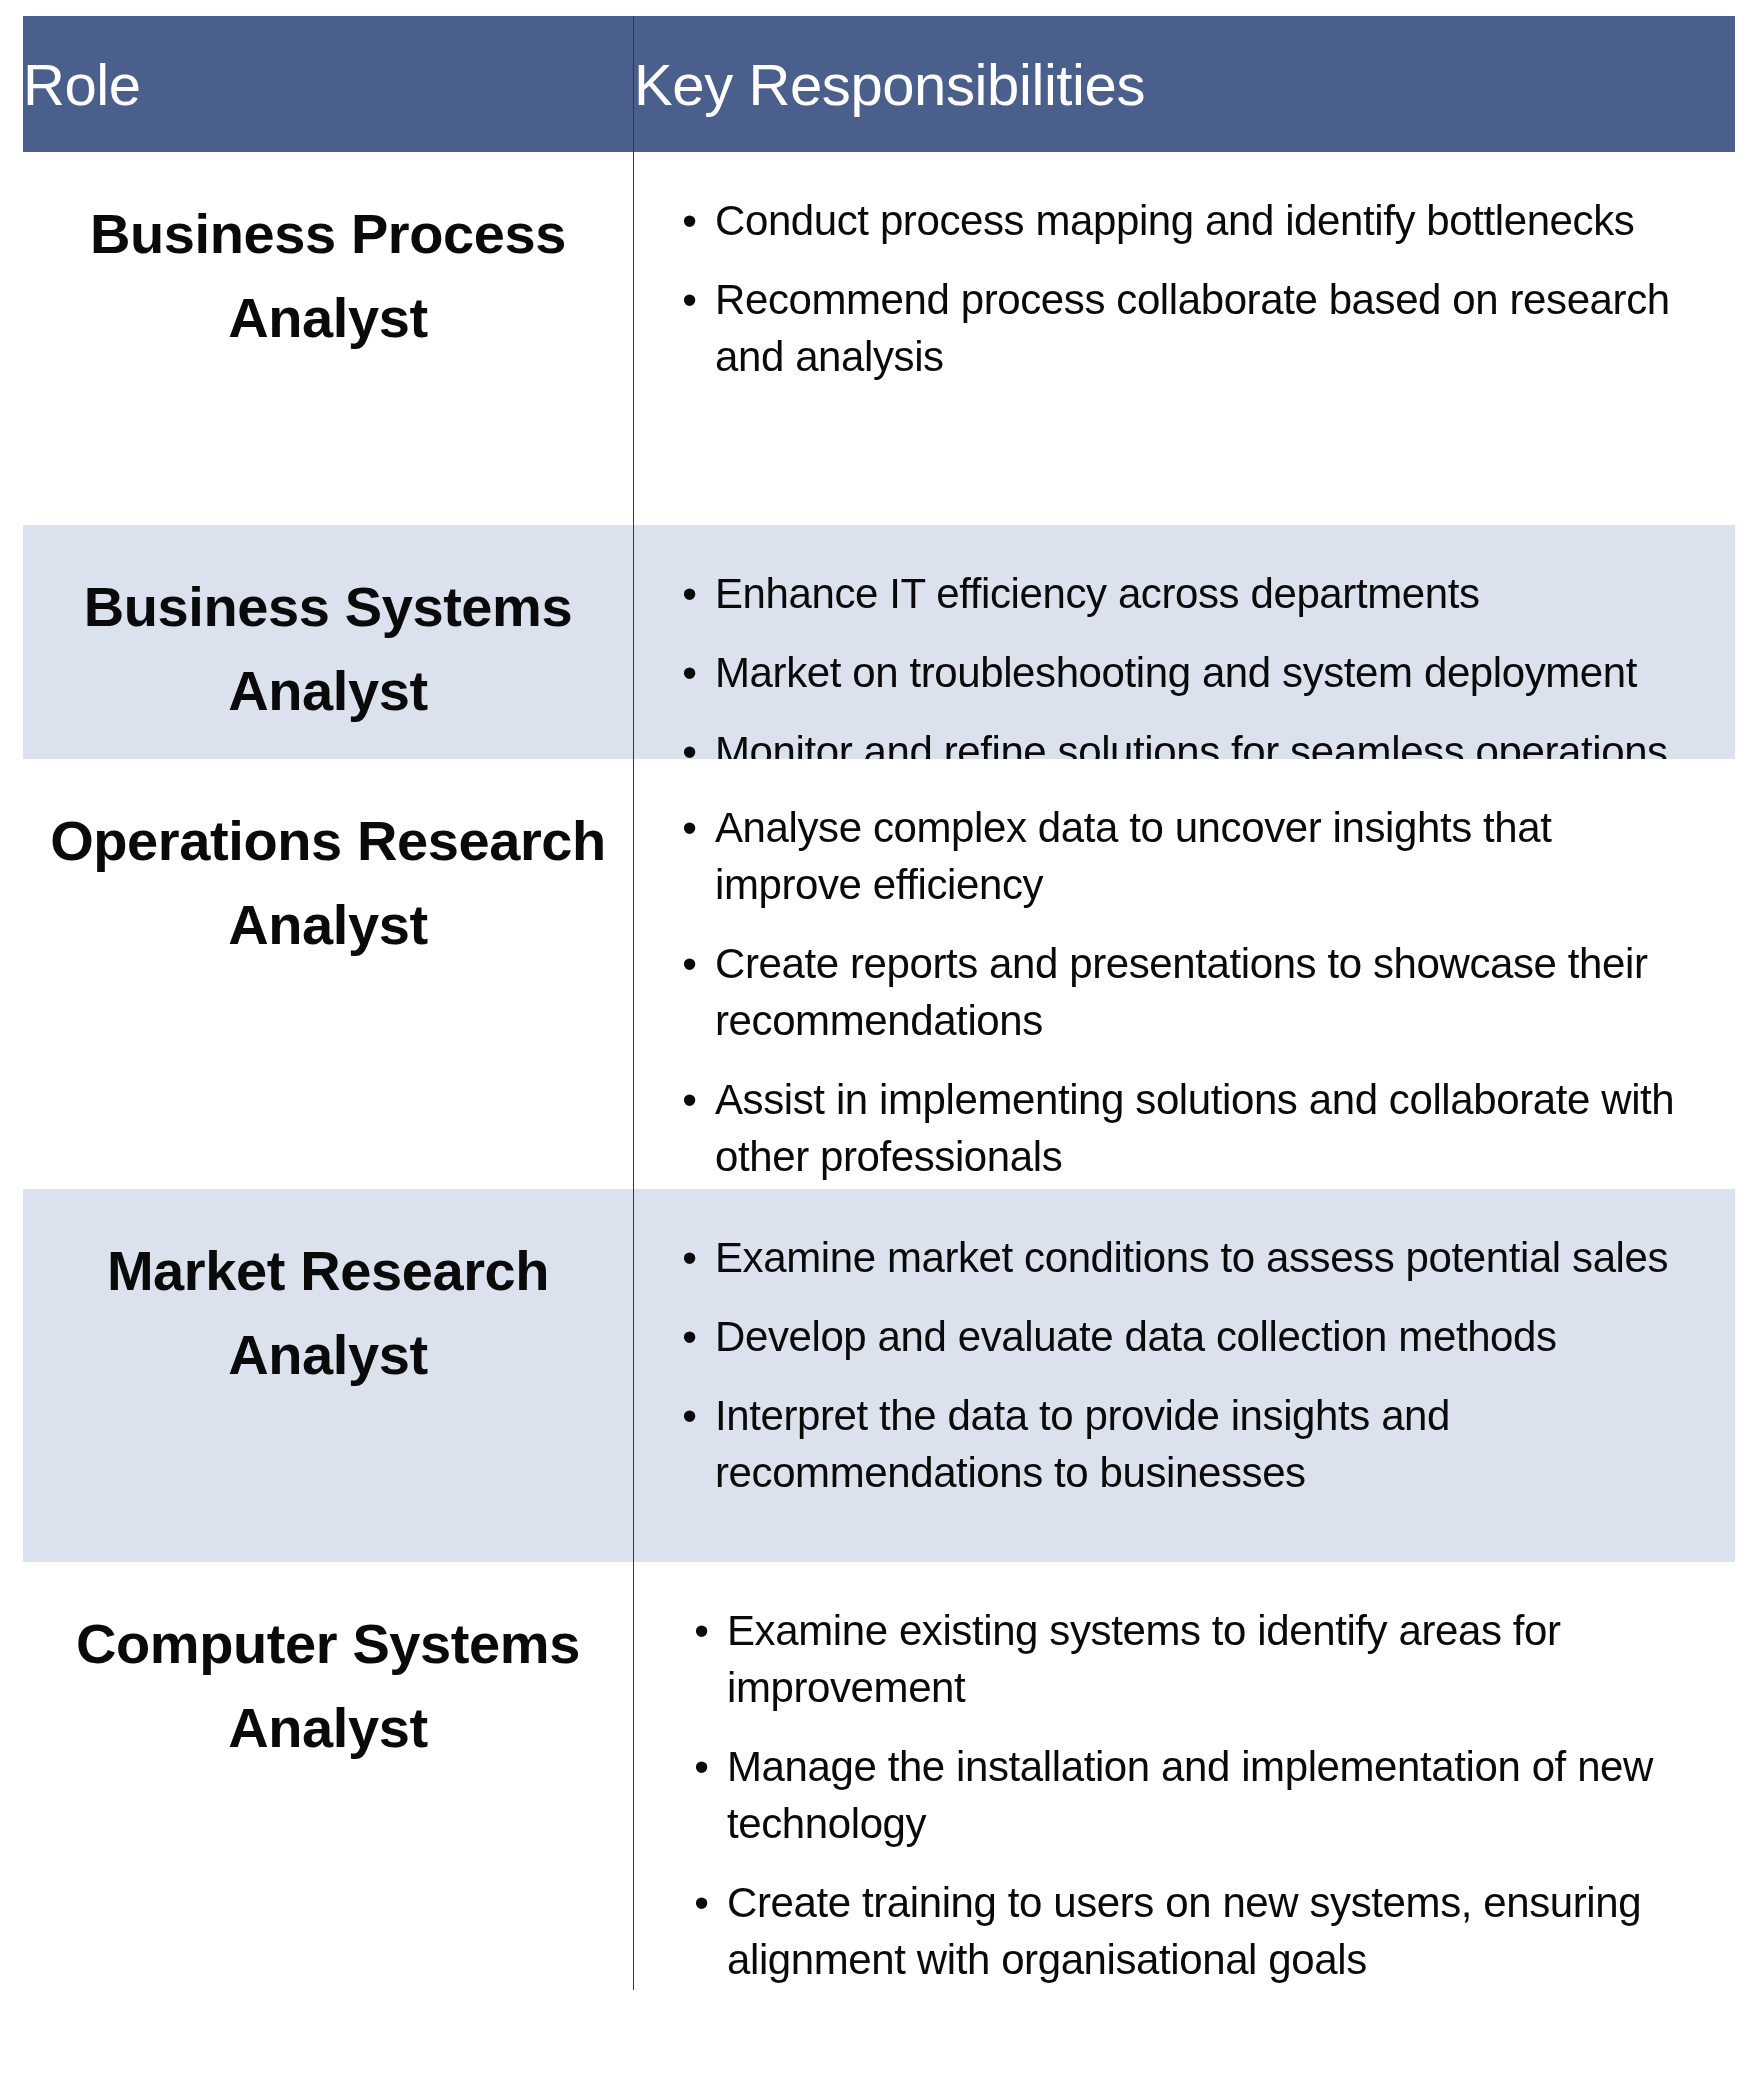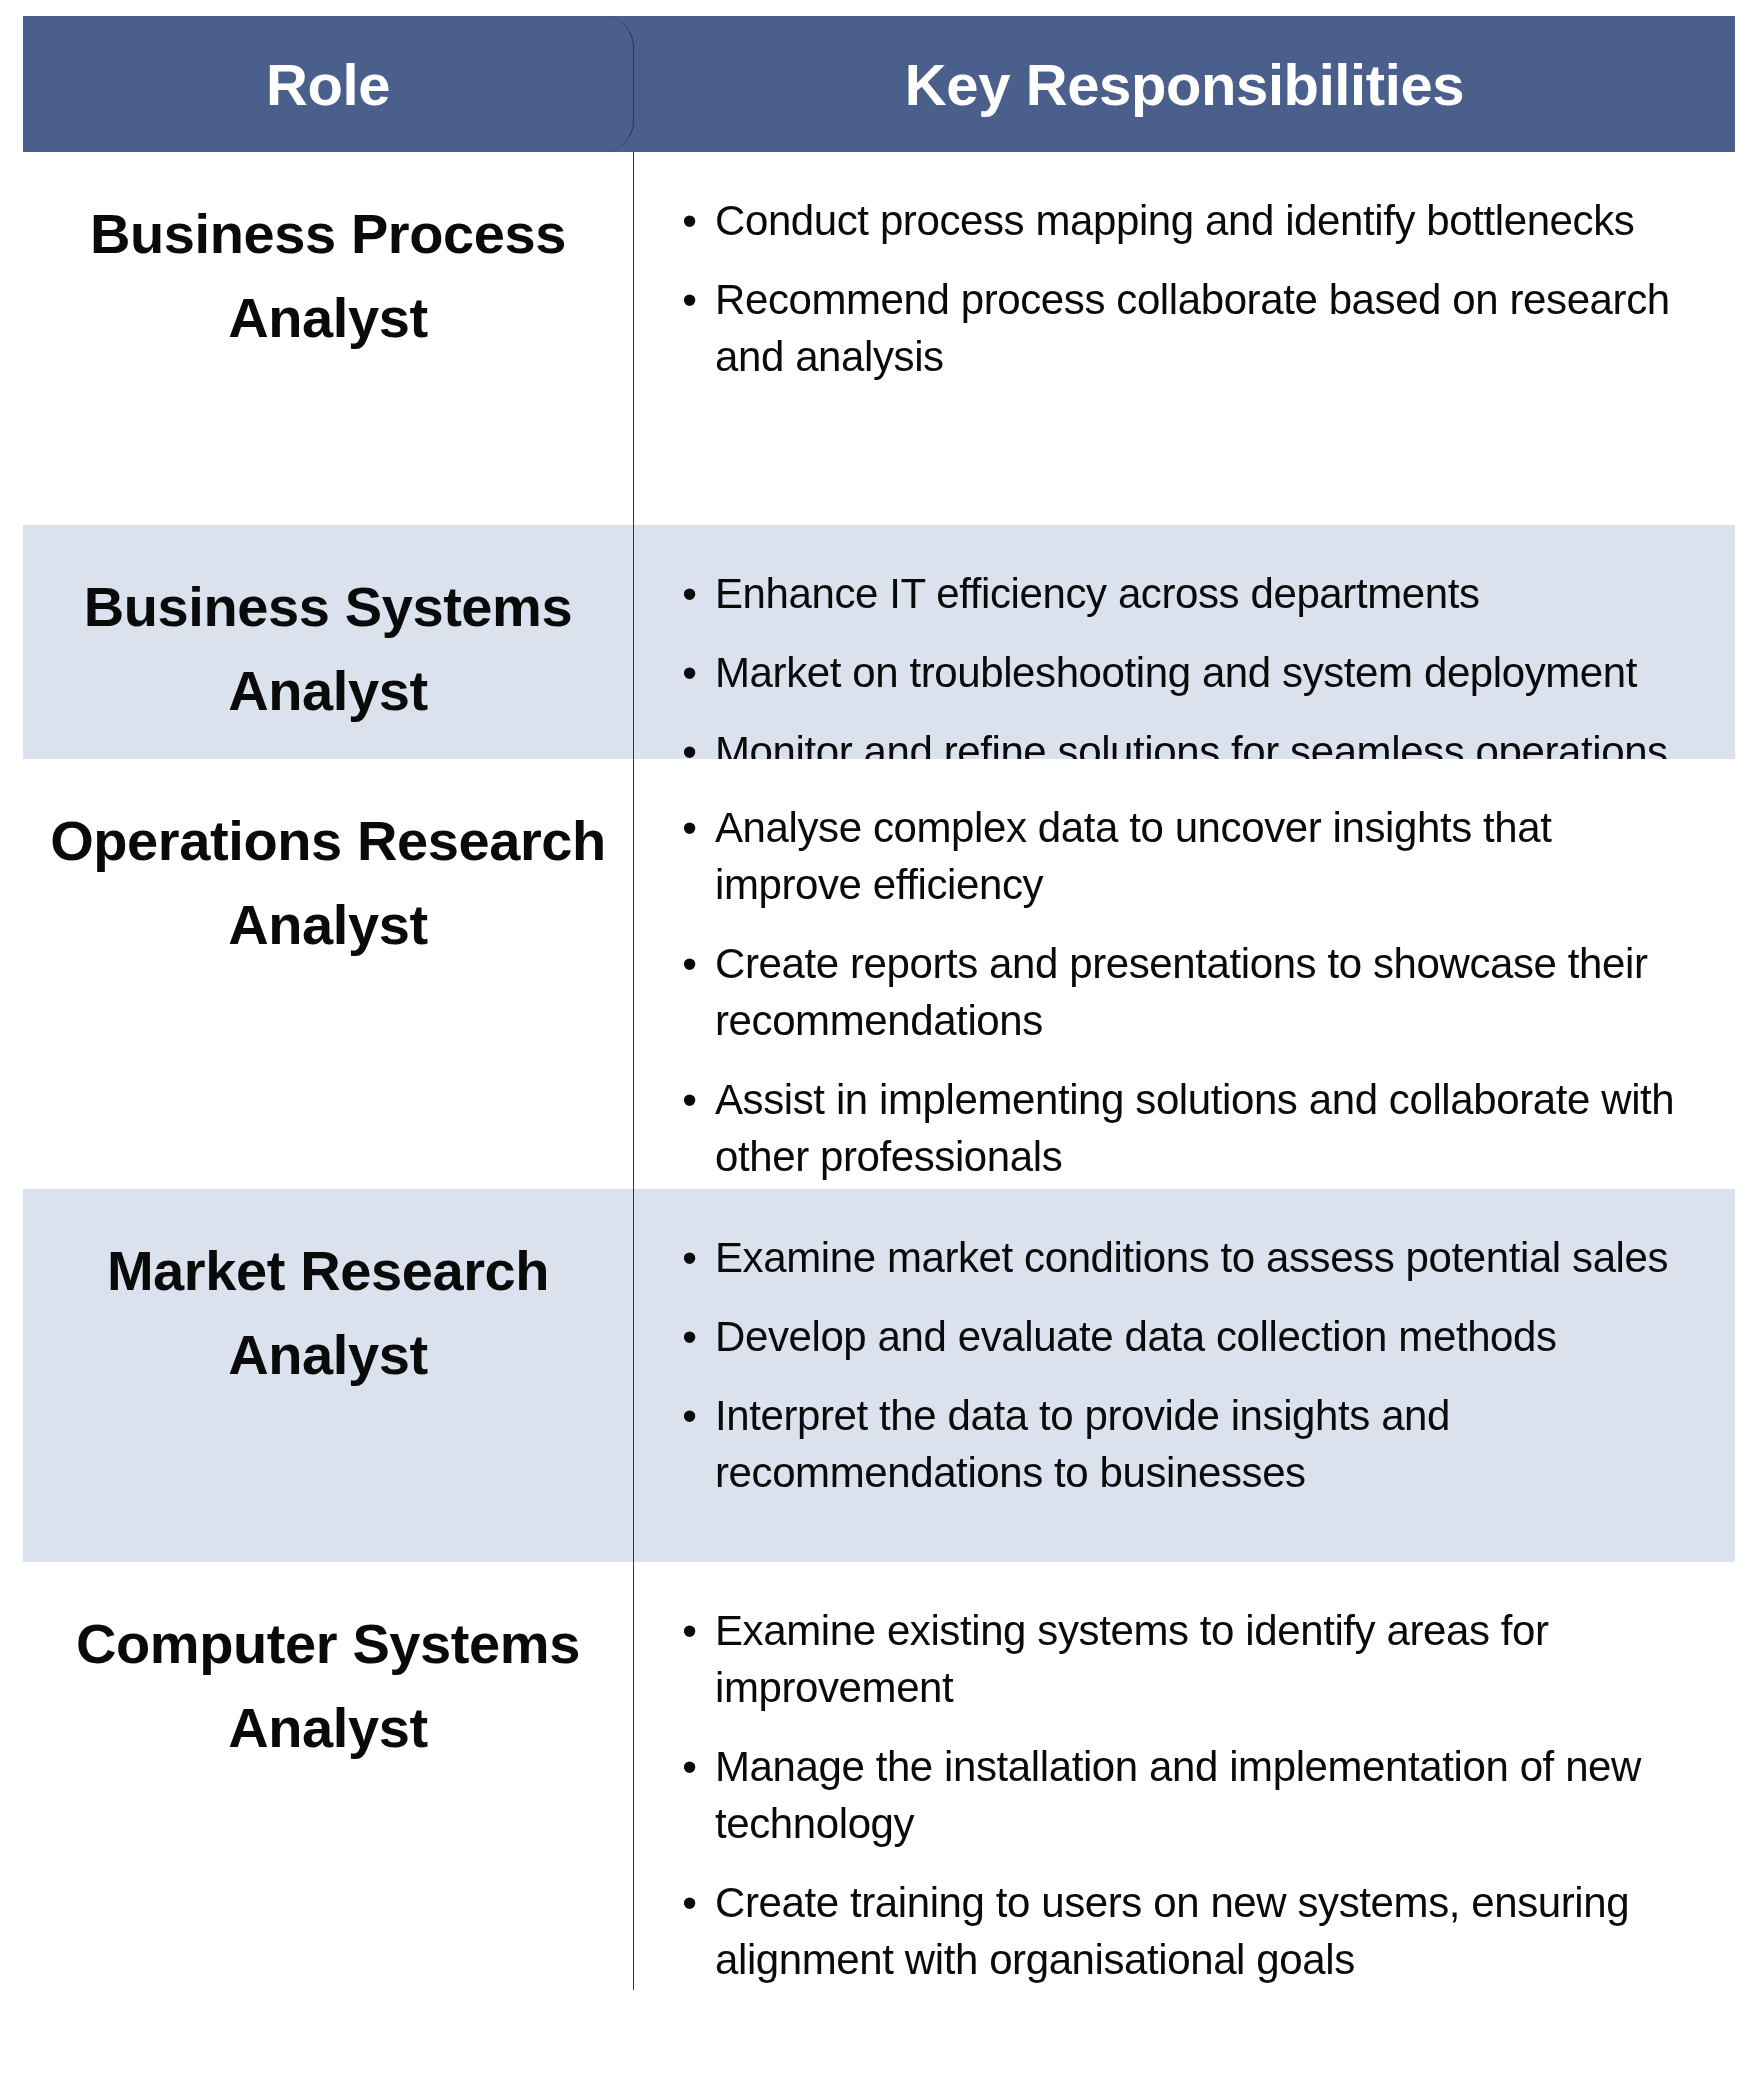--- a/index.html
+++ b/index.html
@@ -24,26 +24,24 @@
     width:1712px;
   }
   .thead{
     display:flex;
     height:136px;
     background:var(--header-bg);
   }
   .th{
     display:flex;
     align-items:center;
-    justify-content:center;
-    font-weight:bold;
+    font-weight:normal;
     font-size:58px;
     letter-spacing:-0.4px;
     color:var(--header-text);
-    border-radius:31px;
   }
   .cell-role{
     width:611px;
     flex:none;
     border-right:1.7px solid var(--divider);
   }
   .cell-resp{
     flex:1;
   }
   .row{
@@ -51,21 +49,21 @@
     background:var(--row-bg);
     overflow:hidden;
   }
   .row.shaded{
     background:var(--row-alt-bg);
   }
   #rows .row:nth-child(1){height:373px;}
   #rows .row:nth-child(2){height:234px;}
   #rows .row:nth-child(3){height:430px;}
   #rows .row:nth-child(4){height:373px;}
-  #rows .row:nth-child(5){height:428px;}
+  #rows .row:nth-child(5){height:428px;gap:12px;}
   .role-name{
     padding-top:40px;
     text-align:center;
     font-weight:bold;
     font-size:56px;
     line-height:1.5;
     letter-spacing:-0.4px;
   }
   .bullets{
     list-style:none;

